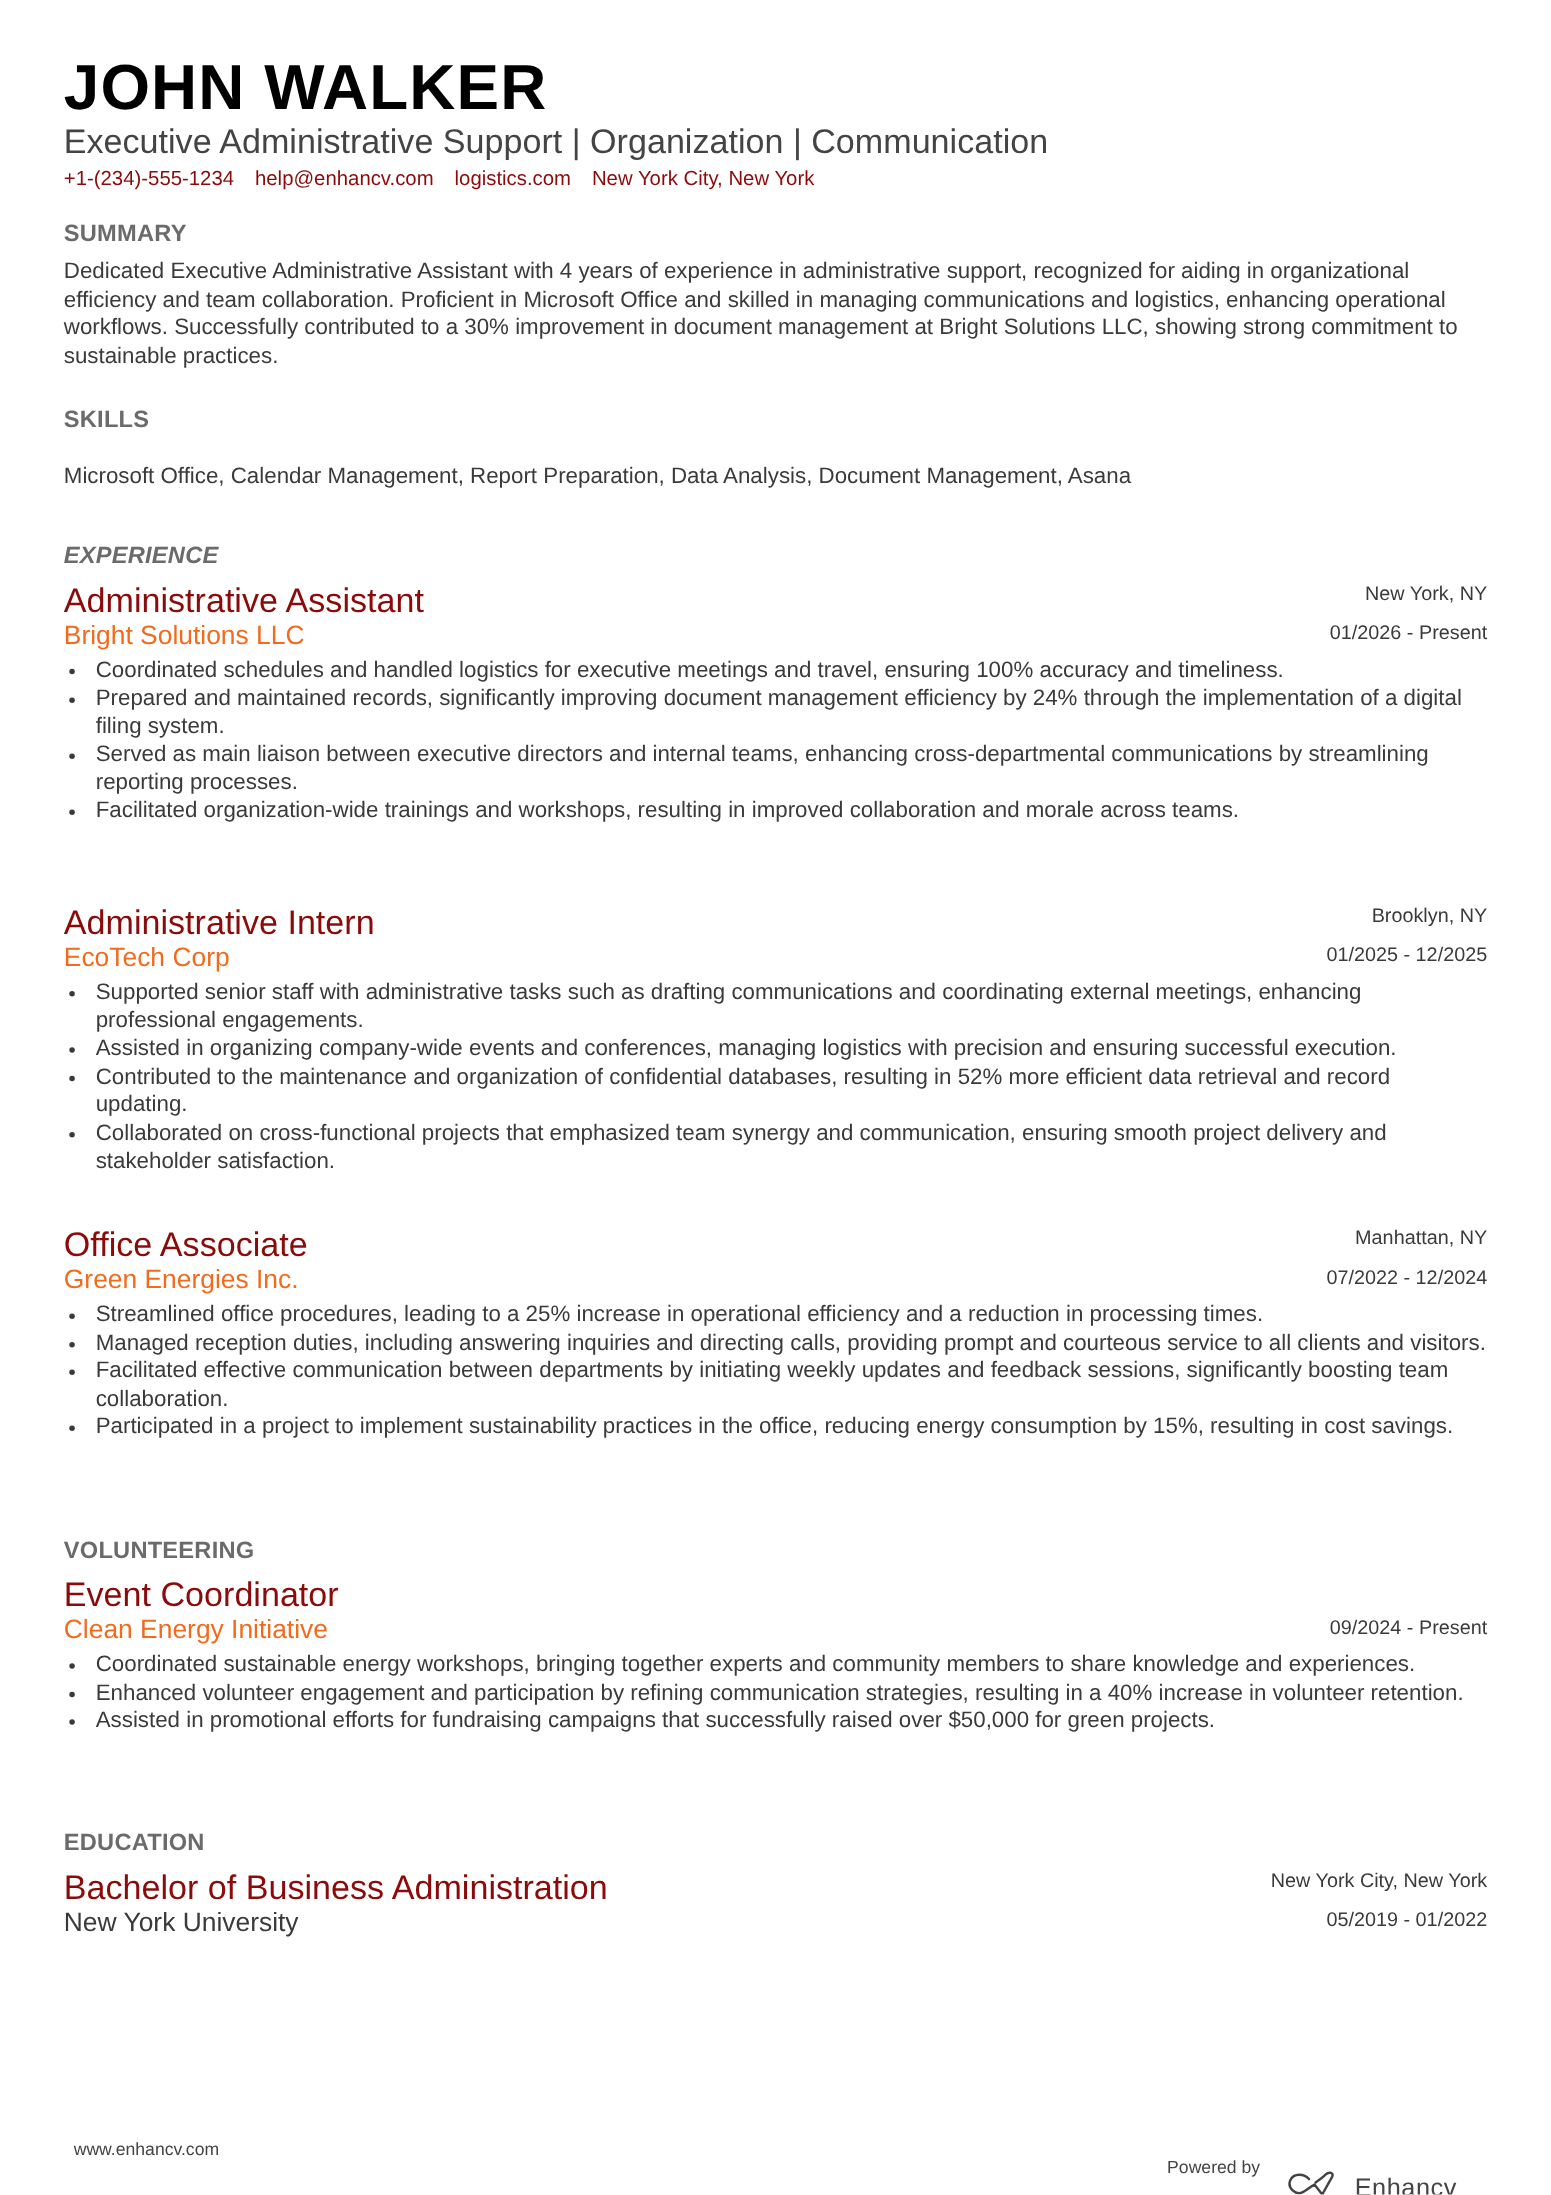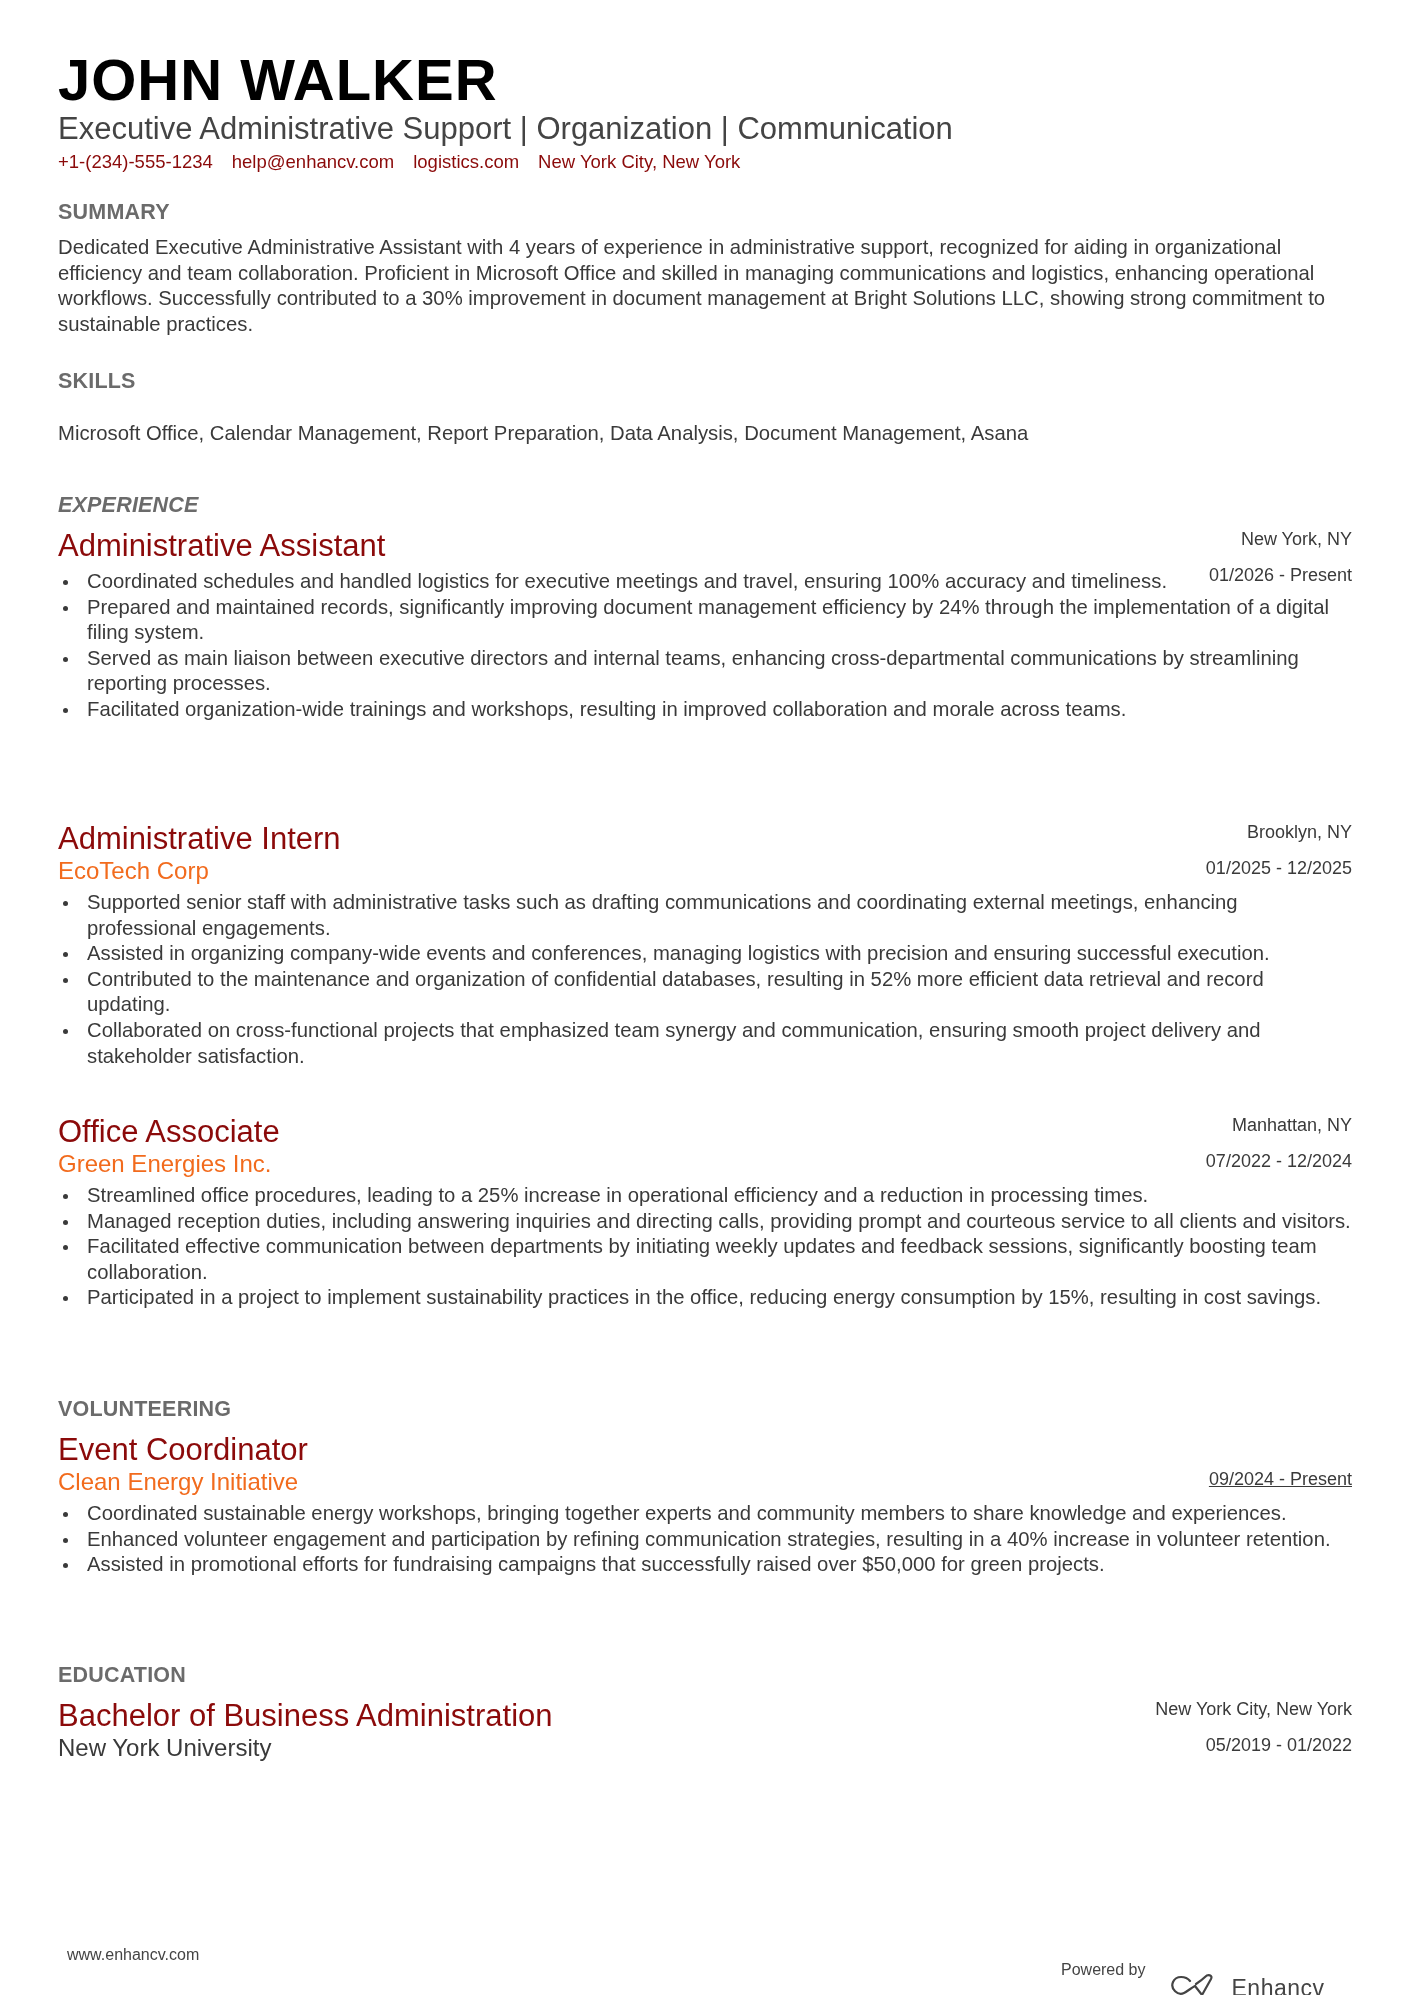--- a/index.html
+++ b/index.html
@@ -53,20 +53,21 @@
 
   <div class="section-title" style="top:368px;">SKILLS</div>
   <div class="body-text" style="top:421px;">Microsoft Office, Calendar Management, Report Preparation, Data Analysis, Document Management, Asana</div>
 
   <div class="section-title" style="top:492px;font-style:italic;">EXPERIENCE</div>
 
   <div class="entry" style="top:527px;">
     <div class="entry-right" style="top:1px;">New York, NY</div>
     <div class="entry-right" style="top:37px;">01/2026 - Present</div>
     <div class="entry-title">Administrative Assistant</div>
+    <div class="entry-sub">Bright Solutions LLC</div>
     <ul class="bullets">
       <li>Coordinated schedules and handled logistics for executive meetings and travel, ensuring 100% accuracy and timeliness.</li>
       <li>Prepared and maintained records, significantly improving document management efficiency by 24% through the implementation of a digital filing system.</li>
       <li>Served as main liaison between executive directors and internal teams, enhancing cross-departmental communications by streamlining reporting processes.</li>
       <li>Facilitated organization-wide trainings and workshops, resulting in improved collaboration and morale across teams.</li>
     </ul>
   </div>
 
   <div class="entry" style="top:820px;">
     <div class="entry-right" style="top:1px;">Brooklyn, NY</div>
@@ -89,21 +90,21 @@
     <ul class="bullets">
       <li>Streamlined office procedures, leading to a 25% increase in operational efficiency and a reduction in processing times.</li>
       <li>Managed reception duties, including answering inquiries and directing calls, providing prompt and courteous service to all clients and visitors.</li>
       <li>Facilitated effective communication between departments by initiating weekly updates and feedback sessions, significantly boosting team collaboration.</li>
       <li>Participated in a project to implement sustainability practices in the office, reducing energy consumption by 15%, resulting in cost savings.</li>
     </ul>
   </div>
 
   <div class="section-title" style="top:1396px;">VOLUNTEERING</div>
   <div class="entry" style="top:1431px;">
-    <div class="entry-right" style="top:37px;text-decoration:underline;">09/2024 - Present</div>
+    <div class="entry-right" style="top:37px;">09/2024 - Present</div>
     <div class="entry-title">Event Coordinator</div>
     <div class="entry-sub">Clean Energy Initiative</div>
     <ul class="bullets">
       <li>Coordinated sustainable energy workshops, bringing together experts and community members to share knowledge and experiences.</li>
       <li>Enhanced volunteer engagement and participation by refining communication strategies, resulting in a 40% increase in volunteer retention.</li>
       <li>Assisted in promotional efforts for fundraising campaigns that successfully raised over $50,000 for green projects.</li>
     </ul>
   </div>
 
   <div class="section-title" style="top:1662px;">EDUCATION</div>

